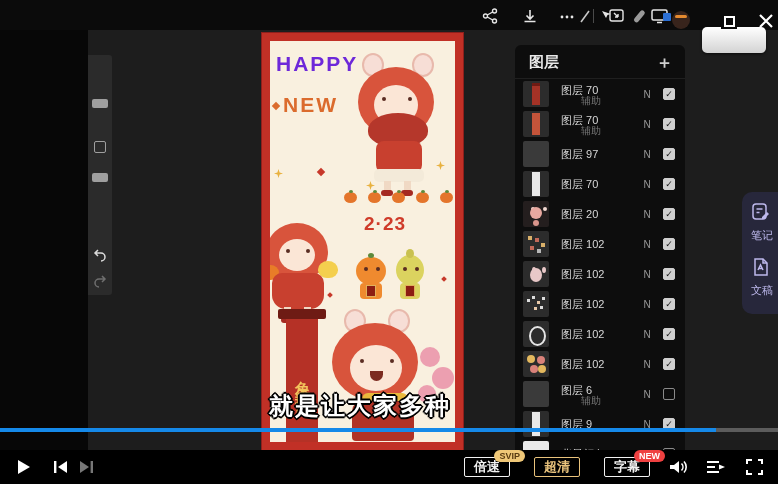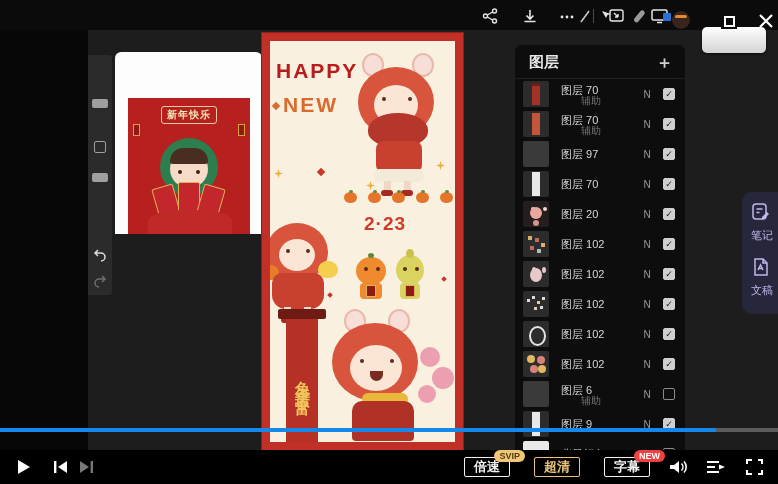--- a/index.html
+++ b/index.html
@@ -214,39 +214,24 @@
             <path d="M6 3L3 6l3 3M3 6h6a4 4 0 010 8" fill="none" stroke="#dcdcdc" stroke-width="1.5"></path>
           </svg>
       </div>
       <div class="undo-redo" style="top:218px">
         <svg width="16" height="16" viewBox="0 0 16 16">
             <path d="M10 3l3 3-3 3M13 6H7a4 4 0 000 8" fill="none" stroke="#6f6f6f" stroke-width="1.5"></path>
           </svg>
       </div>
     </div>
 
-    <div id="refpanel">
-      <div id="refphoto">
-        <div id="refcaption">新年快乐</div>
-        <div class="goldtag" style="left:5px"></div>
-        <div class="goldtag" style="left:110px"></div>
-        <div id="hood"></div>
-        <div id="cface"></div>
-        <div id="chair"></div>
-        <div id="ceyes"></div>
-        <div class="envelope" style="left:27px;top:88px;transform:rotate(-16deg)"></div>
-        <div class="envelope" style="left:50px;top:84px"></div>
-        <div class="envelope" style="left:72px;top:88px;transform:rotate(16deg)"></div>
-        <div id="cbody"></div>
-      </div>
-    </div>
 
     <div id="canvas">
       <div class="inner">
-        <div class="word" style="left:6px;top:18px;color:#b91c1c">HAPPY</div>
+        <div class="word" style="left:6px;top:11px;color:#6d28d9">HAPPY</div>
         <div class="dot-red" style="left:3px;top:62px;background:#db6b2d"></div>
         <div class="word" style="left:13px;top:52px;color:#db6b2d">NEW</div>
 
         <div>
           <div class="ear" style="left:92px;top:12px"></div>
           <div class="ear" style="left:142px;top:12px"></div>
           <div class="hair" style="left:88px;top:26px;width:76px;height:70px"></div>
           <div class="face" style="left:104px;top:44px;width:44px;height:40px"></div>
           <div class="eyes" style="left:112px;top:56px;box-shadow:26px 0 0 #5a2c22"></div>
           <div style="position:absolute;left:98px;top:72px;width:60px;height:34px;background:#b5372b;border-radius:50% 50% 45% 45%"></div>
@@ -452,20 +437,21 @@
             <g stroke="#bdb8ec" stroke-width="1.5" fill="none">
           <path d="M4 2h8l4 4v12H4z"></path>
               <path d="M12 2v4h4"></path>
               <path d="M7 13l2.5-5 2.5 5M8 11.5h3"></path>
             </g>
           </svg>
         <div class="sp-label">文稿</div>
       </div>
     </div>
 
+    <div id="subtitle">就是让大家多种</div>
 
     <div id="progress">
       <div id="progress-played" style="width: 92%;"></div>
     </div>
   </div>
 
   <div id="controls">
     <div class="cicon">
       <svg width="14" height="16" viewBox="0 0 14 16">
           <path d="M1 1l12 7-12 7z" fill="#fff"></path>

